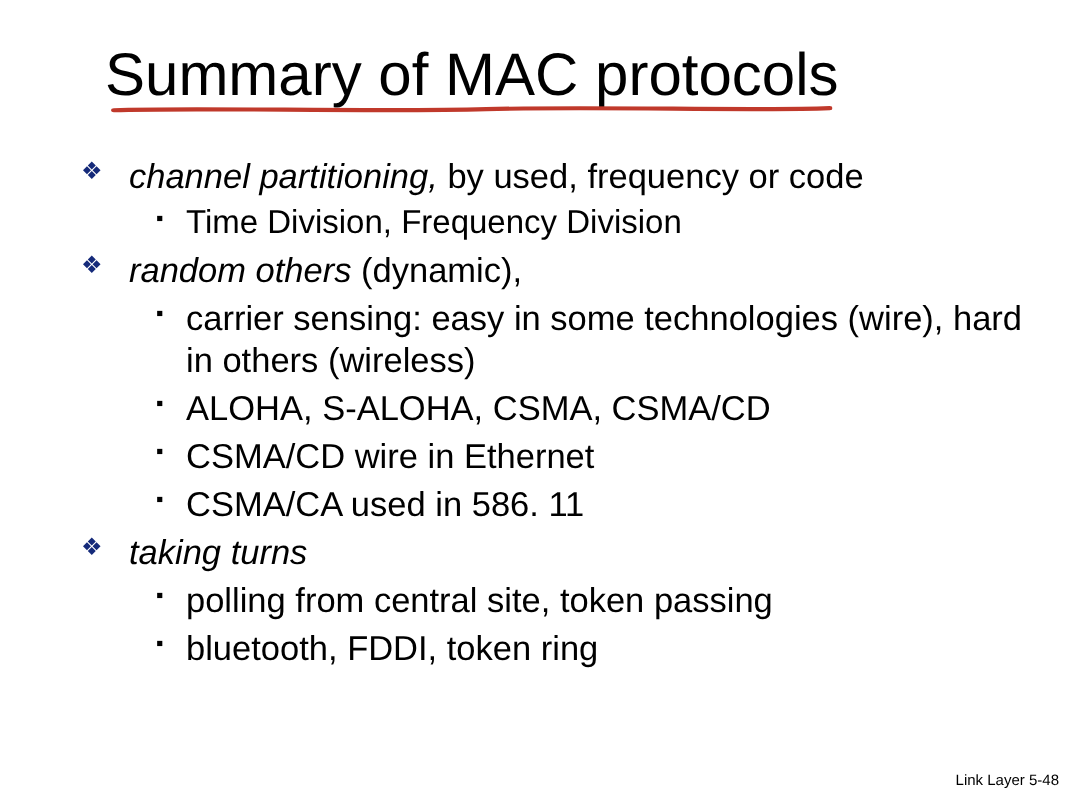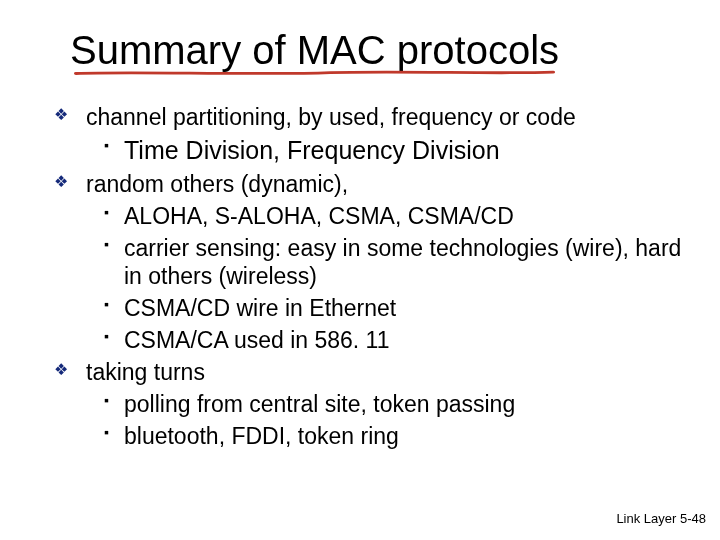--- a/index.html
+++ b/index.html
@@ -50,42 +50,43 @@
     margin-bottom: 4px;
   }
   .l1::before {
     content: "\2756"; 
     position: absolute;
     left: 4px; top: 2px;
     color: #152a7a;
     font-size: 16px;
   }
   .lead-italic {
+    font-style: italic;
   }
 
   .l2 {
     position: relative;
     padding-left: 74px;
     margin-bottom: 4px;
     font-size: 20px;
   }
-  .l2.small { font-size: 25px; }
+  .l2.small { font-size: 22px; }
   .l2::before {
     content: "\25AA"; 
     position: absolute;
     left: 54px; top: 2px;
     color: #000;
     font-size: 14px;
   }
   .l2.big { font-size: 23px; }
 
   .footer {
     position: absolute;
     right: 18px; bottom: 14px;
-    font-size: 13px;
+    font-size: 10px;
     color: #000;
   }
 </style>
 </head>
 <body>
 
 <div class="slide">
 
   <div class="title-wrap">
     <h1 class="title">Summary of MAC protocols</h1>
@@ -99,22 +100,22 @@
   <div class="body">
 
     <div class="l1">
       <span class="lead-italic">channel partitioning,</span><span> by used, frequency or code</span>
     </div>
     <div class="l2 small">Time Division, Frequency Division</div>
 
     <div class="l1">
       <span class="lead-italic">random others</span><span> (dynamic),</span>
     </div>
+    <div class="l2 big">carrier sensing: easy in some technologies (wire), hard in others (wireless)</div>
     <div class="l2 big">ALOHA, S-ALOHA, CSMA, CSMA/CD</div>
-    <div class="l2 big">carrier sensing: easy in some technologies (wire), hard in others (wireless)</div>
     <div class="l2 big">CSMA/CD wire in Ethernet</div>
     <div class="l2 big">CSMA/CA used in 586. 11</div>
 
     <div class="l1">
       <span class="lead-italic">taking turns</span>
     </div>
     <div class="l2 big">polling from central site, token passing</div>
     <div class="l2 big">bluetooth, FDDI,  token ring</div>
 
   </div>

